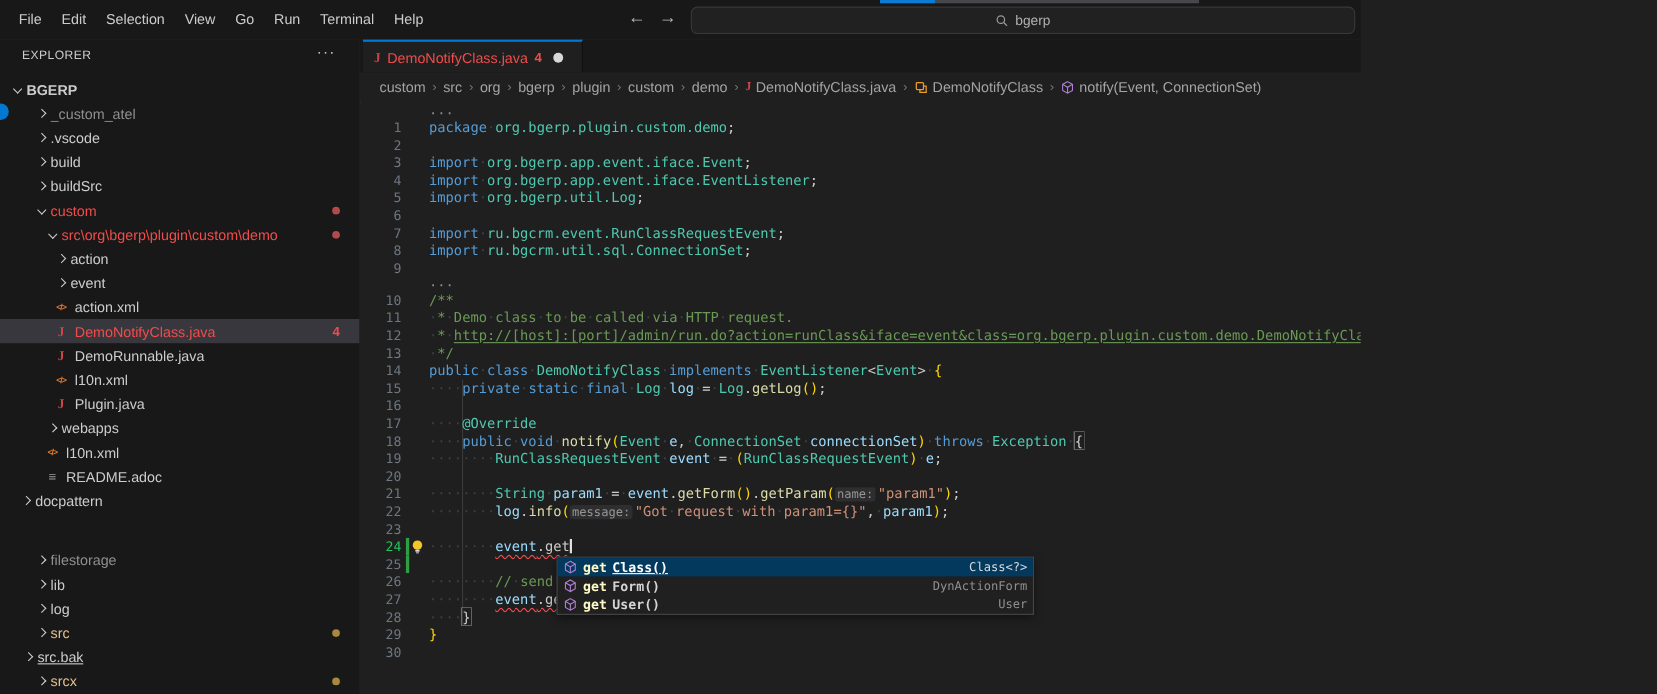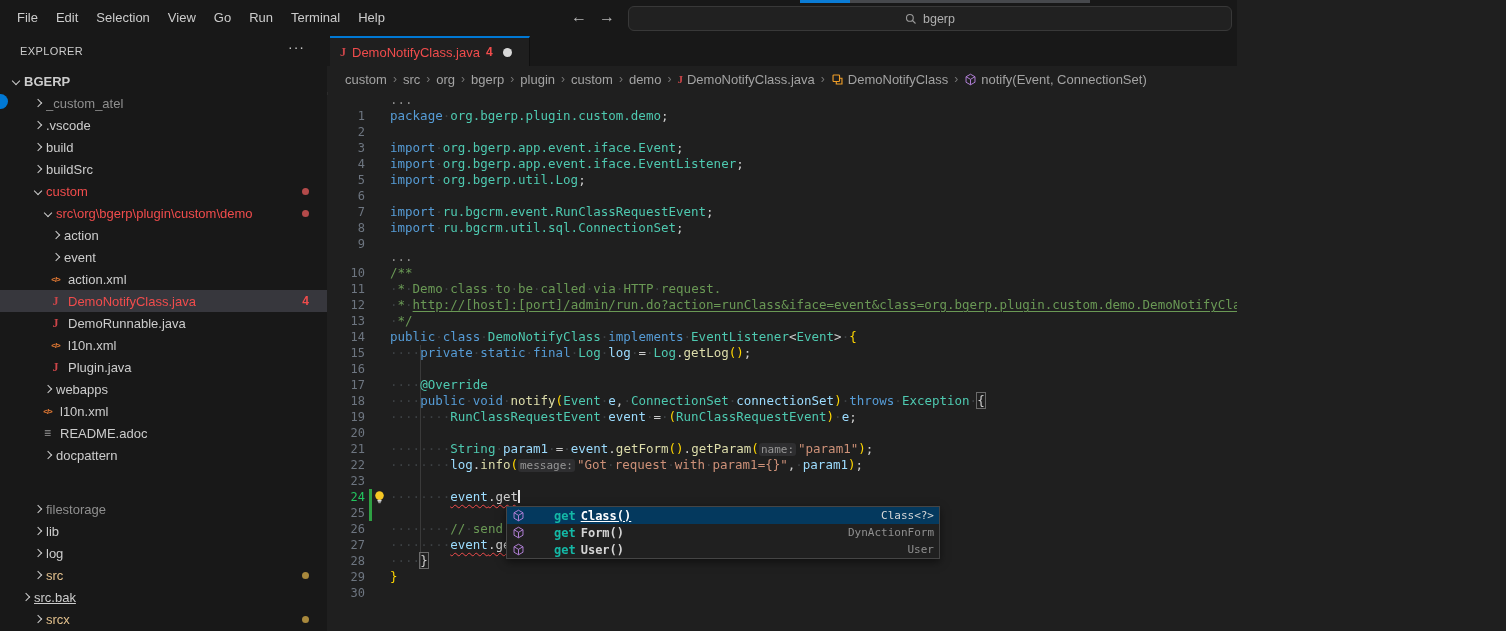--- a/index.html
+++ b/index.html
@@ -71,21 +71,21 @@
       text-decoration-thickness:1px;text-underline-offset:3px;text-decoration-skip-ink:none;}
   .ws{color:#3c4043;}
   .tk-cursor{display:inline-block;width:1.5px;height:13px;background:#e0e0e0;vertical-align:-2px;}
   #indent-guide{position:absolute;left:93px;width:1px;background:#3a3a3a;}
   .chbar{position:absolute;left:42px;width:3px;background:#2ea043;}
   #bulb{position:absolute;left:46px;width:14px;height:14px;cursor:pointer;}
   
   #suggest{position:absolute;width:432px;background:#202020;border:1px solid #454545;box-shadow:0 3px 8px rgba(0,0,0,.5);z-index:5;}
   .srow{height:17px;display:flex;align-items:center;padding:0 5px;gap:5px;font-family:"DejaVu Sans Mono",monospace;font-size:12px;cursor:pointer;}
   .srow.selected{background:#04395e;}
-  .smatch{color:#14b8a6;font-weight:bold;margin-left:24px;}
+  .smatch{color:#fef9c3;font-weight:bold;}
   .srest{color:#d4d4d4;font-weight:bold;}
   .srow.selected .srest{color:#ffffff;text-decoration:underline;}
   .sdetail{margin-left:auto;font-size:11px;color:#8f8f8f;}
   .srow.selected .sdetail{color:#d8d8d8;}
   svg{display:block;}
 </style>
 </head>
 <body>
 
 <div id="app">
@@ -217,21 +217,21 @@
           <span class="tlabel c-default">webapps</span>
         </div>
         <div class="trow" style="padding-left: 40px;">
           <span class="fi xml">&lt;/&gt;</span>
           <span class="tlabel c-default">l10n.xml</span>
         </div>
         <div class="trow" style="padding-left: 40px;">
           <span class="fi readme">≡</span>
           <span class="tlabel c-default">README.adoc</span>
         </div>
-        <div class="trow" style="padding-left: 40px;">
+        <div class="trow" style="padding-left: 16px;">
           <span class="tw">
             <span class="chev right"></span>
           </span>
           <span class="tlabel c-default">docpattern</span>
         </div>
         <div class="trow" style="padding-left: 30px; margin-top: 32px;">
           <span class="tw">
             <span class="chev right"></span>
           </span>
           <span class="tlabel c-ignored">filestorage</span>

